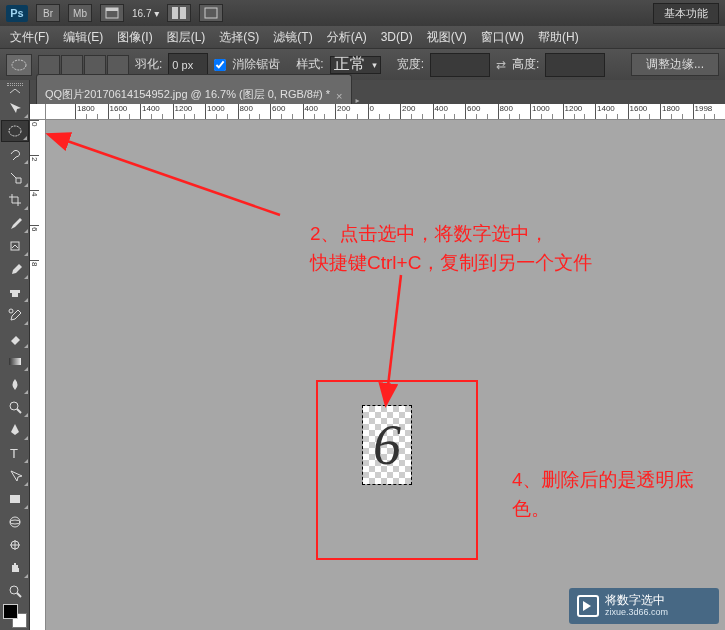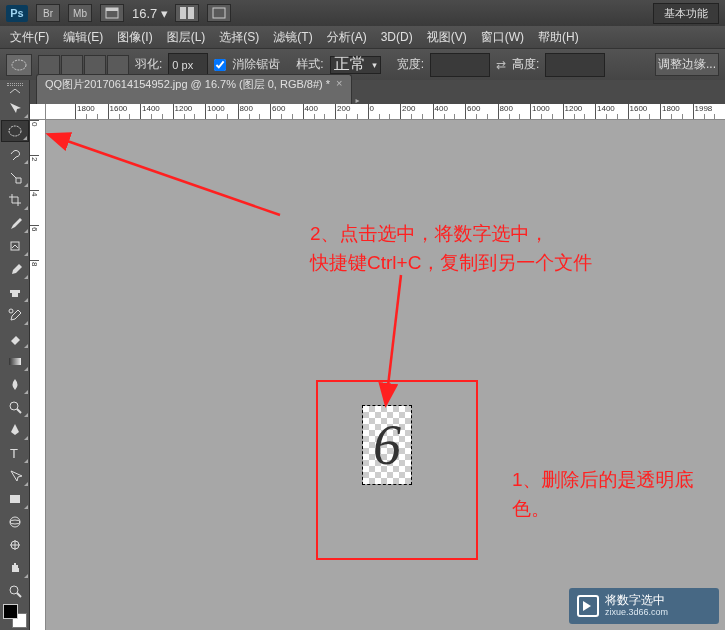--- a/index.html
+++ b/index.html
@@ -1,58 +1,58 @@
 <!DOCTYPE html>
 <html><head>
 <meta charset="utf-8">
 <style>
 * { margin: 0; padding: 0; box-sizing: border-box; font-family: "Microsoft YaHei", SimSun, sans-serif; }
 body { width: 725px; height: 630px; background: #646464; overflow: hidden; position: relative; }
 
 .titlebar { height: 26px; background: linear-gradient(#4b4b4b,#3a3a3a); display: flex; align-items: center; padding: 2px 6px; gap: 8px; }
 .ps-logo { width: 22px; height: 17px; background: #0a3c5d; color: #9fd4f0; font-weight: bold; font-size: 11px; display: flex; align-items: center; justify-content: center; border-radius: 2px; }
 .tb-btn { width: 24px; height: 18px; background: #5a5a5a; border: 1px solid #2a2a2a; color: #ccc; font-size: 10px; display: flex; align-items: center; justify-content: center; }
-.tb-sel { font-size: 13px; color: #ddd; }
+.tb-sel { font-size: 10px; color: #ddd; }
 .tb-right { margin-left: auto; }
 .essentials { background: #3a3a3a; border: 1px solid #222; color: #ddd; font-size: 11px; padding: 2px 10px; }
 
 .menubar { height: 22px; background: linear-gradient(#535353,#454545); display: flex; align-items: center; padding: 0 4px; gap: 2px; }
 .menu-item { color: #e0e0e0; font-size: 12px; padding: 19px 6px; cursor: default; }
 
 .optionsbar { height: 32px; background: linear-gradient(#535353,#454545); border-top: 1px solid #333; display: flex; align-items: center; padding: 0 6px; gap: 6px; font-size: 12px; color: #ddd; }
 .opt-icon { width: 26px; height: 22px; background: #6a6a6a; border: 1px solid #333; display: flex; align-items: center; justify-content: center; }
 .opt-icon svg { display: block; }
 .opt-group { display: flex; gap: 1px; }
 .opt-group .sm { width: 22px; height: 20px; background: #5a5a5a; border: 1px solid #333; }
 .opt-input { width: 40px; height: 24px; background: #3a3a3a; border: 1px solid #222; color: #ddd; font-size: 11px; padding: 0 3px; }
 .opt-input.wide { width: 60px; }
 .opt-check { width: 12px; height: 12px; }
 .opt-sel { height: 18px; background: #3a3a3a; border: 1px solid #222; color: #ddd; font-size: 16px; padding: 0 14px 0 3px; position: relative; display: flex; align-items: center; }
 .opt-sel::after { content: "▾"; position: absolute; right: 3px; font-size: 9px; }
-.opt-btn { background: #5a5a5a; border: 1px solid #333; color: #ddd; font-size: 12px; padding: 2px 2px; }
+.opt-btn { background: #5a5a5a; border: 1px solid #333; color: #ddd; font-size: 12px; padding: 2px 14px; }
 .opt-arrows { display: flex; flex-direction: column; line-height: 6px; font-size: 8px; color: #aaa; }
 .opt-swap { font-size: 12px; color: #bbb; }
 
 .workspace { position: absolute; top: 80px; left: 0; right: 0; bottom: 0; background: #646464; }
 
 .toolbox { position: absolute; left: 0; top: 0; bottom: 0; width: 30px; background: #535353; border-right: 1px solid #323232; }
 .tool { width: 28px; height: 22px; margin: 1px; display: flex; align-items: center; justify-content: center; color: #d0d0d0; position: relative; }
 .tool.sel { background: #3a3a3a; border: 1px solid #222; }
 .tool svg { display: block; }
 .tool::after { content: ""; position: absolute; right: 1px; bottom: 1px; border: 2px solid transparent; border-right-color: #aaa; border-bottom-color: #aaa; width: 0; height: 0; }
 .tool.noflyout::after { display: none; }
 .tool-handle { height: 8px; display: flex; align-items: center; justify-content: center; }
 .tool-handle span { width: 16px; height: 3px; border-top: 1px dotted #aaa; border-bottom: 1px dotted #aaa; }
 .swatches { width: 24px; height: 24px; position: relative; margin: 2px auto; }
 .swatch-fg { position: absolute; top: 0; left: 0; width: 15px; height: 15px; background: #000; border: 1px solid #ccc; }
 .swatch-bg { position: absolute; bottom: 0; right: 0; width: 15px; height: 15px; background: #fff; border: 1px solid #777; }
 
 .doc-area { position: absolute; left: 30px; top: 0; right: 0; bottom: 0; }
 .tabstrip { height: 24px; background: #4a4a4a; display: flex; align-items: flex-end; padding-left: 6px; }
-.doc-tab { height: 30px; background: #6a6a6a; border: 1px solid #333; border-bottom: none; padding: 2px 8px; font-size: 11px; color: #e0e0e0; display: flex; align-items: flex-start; gap: 6px; border-radius: 3px 3px 0 0; }
+.doc-tab { height: 30px; background: #6a6a6a; border: 1px solid #333; border-bottom: none; padding: 2px 8px; font-size: 11px; color: #e0e0e0; display: flex; align-items: flex-end; gap: 6px; border-radius: 3px 3px 0 0; }
 .doc-tab .x { color: #bbb; font-size: 11px; }
 
 .ruler-h { position: absolute; top: 24px; left: 16px; right: 0; height: 16px; background: #fff; border-bottom: 1px solid #888; overflow: hidden; }
 .ruler-h .ticks { position: relative; height: 100%; display: flex; padding-left: 29px; }
 .ruler-h .tick { position: relative; width: 35px; border-left: 1px solid #555; font-size: 8px; color: #333; padding-left: 1px; }
 .ruler-h .tick::before, .ruler-h .tick::after { content: ""; position: absolute; bottom: 0; width: 1px; height: 5px; background: #888; }
 .ruler-h .tick::before { left: 33%; } .ruler-h .tick::after { left: 66%; }
 .ruler-corner { position: absolute; top: 24px; left: 0; width: 16px; height: 16px; background: #fff; border-right: 1px solid #888; border-bottom: 1px solid #888; }
 .ruler-v { position: absolute; top: 40px; left: 0; bottom: 0; width: 16px; background: #fff; border-right: 1px solid #888; }
 .ruler-v .vtick { height: 35px; border-top: 1px solid #555; font-size: 8px; color: #333; writing-mode: vertical-lr; padding-top: 1px; }
@@ -335,21 +335,21 @@
         <div class="checker">
           <span class="glyph">6</span>
         </div>
       </div>
 
       <div class="red-frame" style="left:270px; top:260px; width:162px; height:180px;"></div>
 
       <div class="anno" style="left:248px; top:100px; white-space:pre-line;">2、点击选中，将数字选中，
 快捷键Ctrl+C，复制到另一个文件</div>
 
-      <div class="anno" style="left:450px; top:346px; width:200px;">1、删除后的是透明底色。</div>
+      <div class="anno" style="left:450px; top:346px; width:200px;">4、删除后的是透明底色。</div>
 
       <svg class="arrow-svg" style="left:0; top:0;" width="700" height="500">
         <defs>
             <marker id="ah1" markerWidth="10" markerHeight="8" refX="8" refY="4" orient="auto">
               <path d="M0 0 L10 4 L0 8 Z" fill="#ff2020"></path>
             </marker>
           </defs>
         <line x1="355" y1="155" x2="340" y2="283" stroke="#ff2020" stroke-width="2.5" marker-end="url(#ah1)"></line>
       </svg>
 

